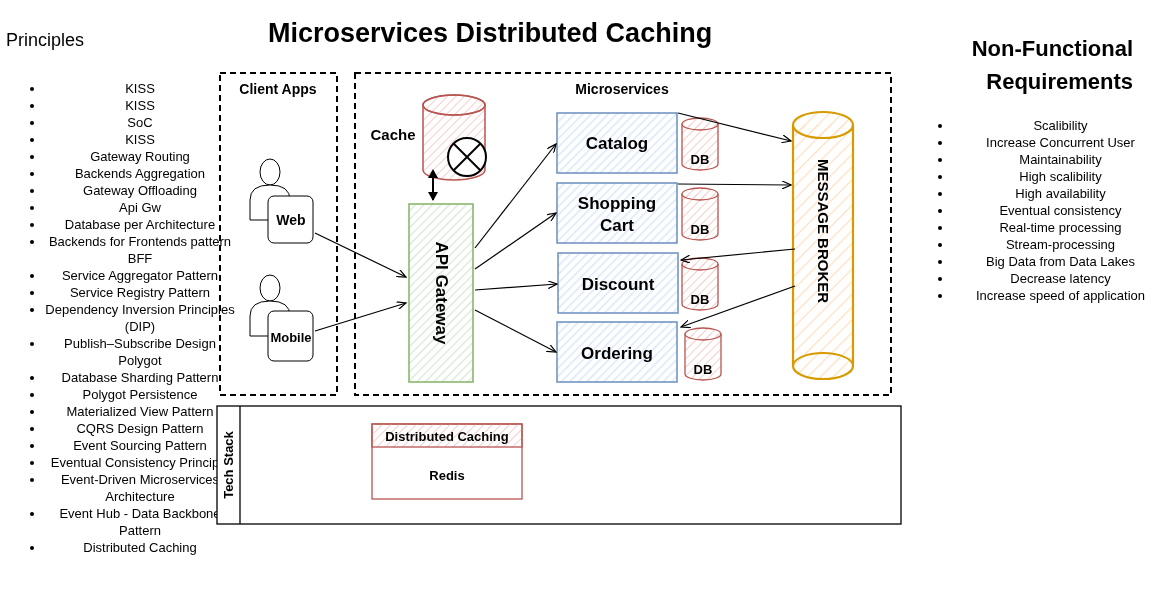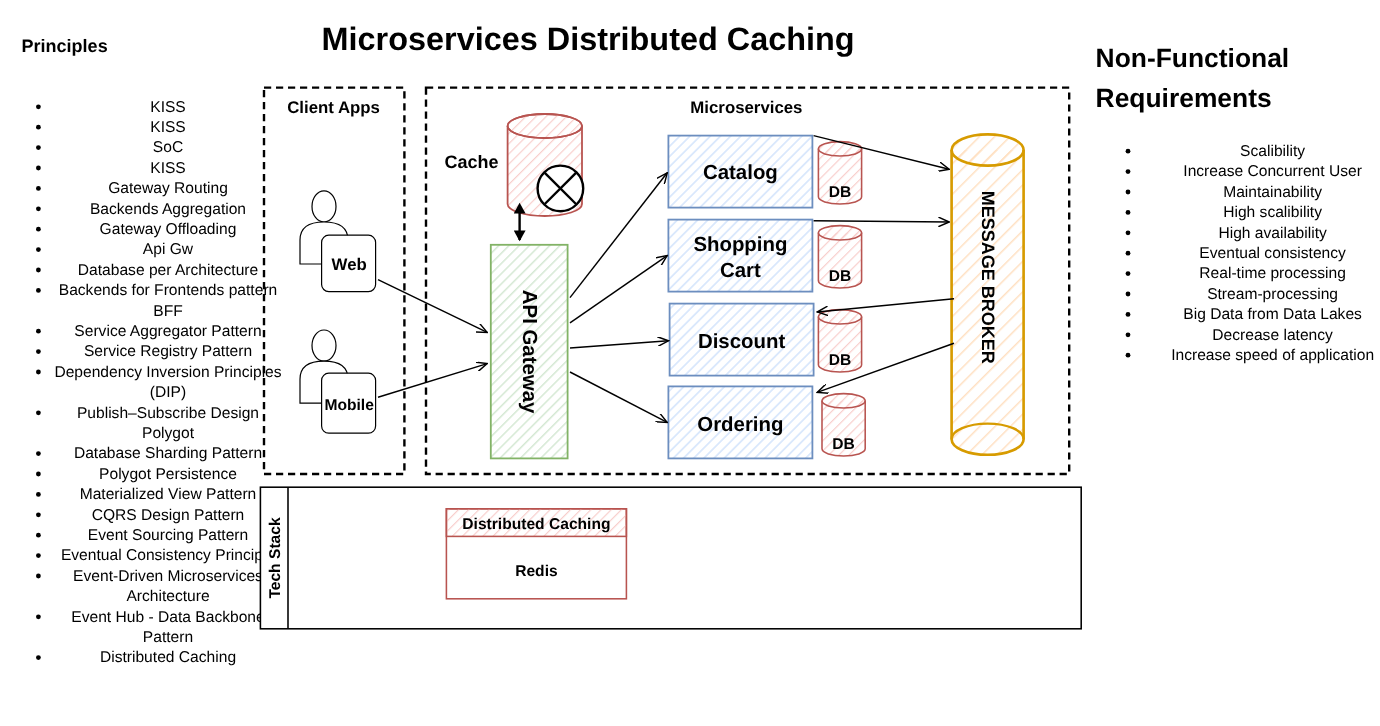--- a/index.html
+++ b/index.html
@@ -1,20 +1,20 @@
 <!DOCTYPE html>
 <html><head>
 <meta charset="utf-8">
 <style>
   html, body { margin: 0; padding: 0; background: #ffffff; }
   body { width: 1150px; height: 605px; position: relative; overflow: hidden;
          font-family: "Liberation Sans", sans-serif; color: #000; }
   .abs { position: absolute; }
-  .h-principles { left: 18px; top: 30px; font-size: 15px; font-weight: bold; margin: 0; }
-  .h-nfr { left: 913px; top: 32px; font-size: 22px; font-weight: bold; line-height: 33px; margin: 0; width: 220px; }
+  .h-principles { left: 6px; top: 30px; font-size: 18px; font-weight: normal; margin: 0; }
+  .h-nfr { left: 913px; top: 32px; font-size: 22px; font-weight: bold; line-height: 33px; margin: 0; width: 220px; text-align: right; }
   .h-title { left: 268px; top: 18px; font-size: 27px; font-weight: bold; margin: 0; white-space: nowrap; text-align: right; }
   ul.list { position: absolute; margin: 0; padding: 0 0 0 20px; font-size: 13px; line-height: 17px; list-style: disc; text-align: center; }
   ul.list li { padding-left: 0; }
   ul.principles { left: 25px; top: 80px; width: 190px; }
   ul.nfr { left: 933px; top: 117px; width: 215px; }
   svg.diagram { position: absolute; left: 0; top: 0; }
   .lbl { font-family: "Liberation Sans", sans-serif; font-weight: bold; fill: #000; }
 </style>
 </head>
 <body>

